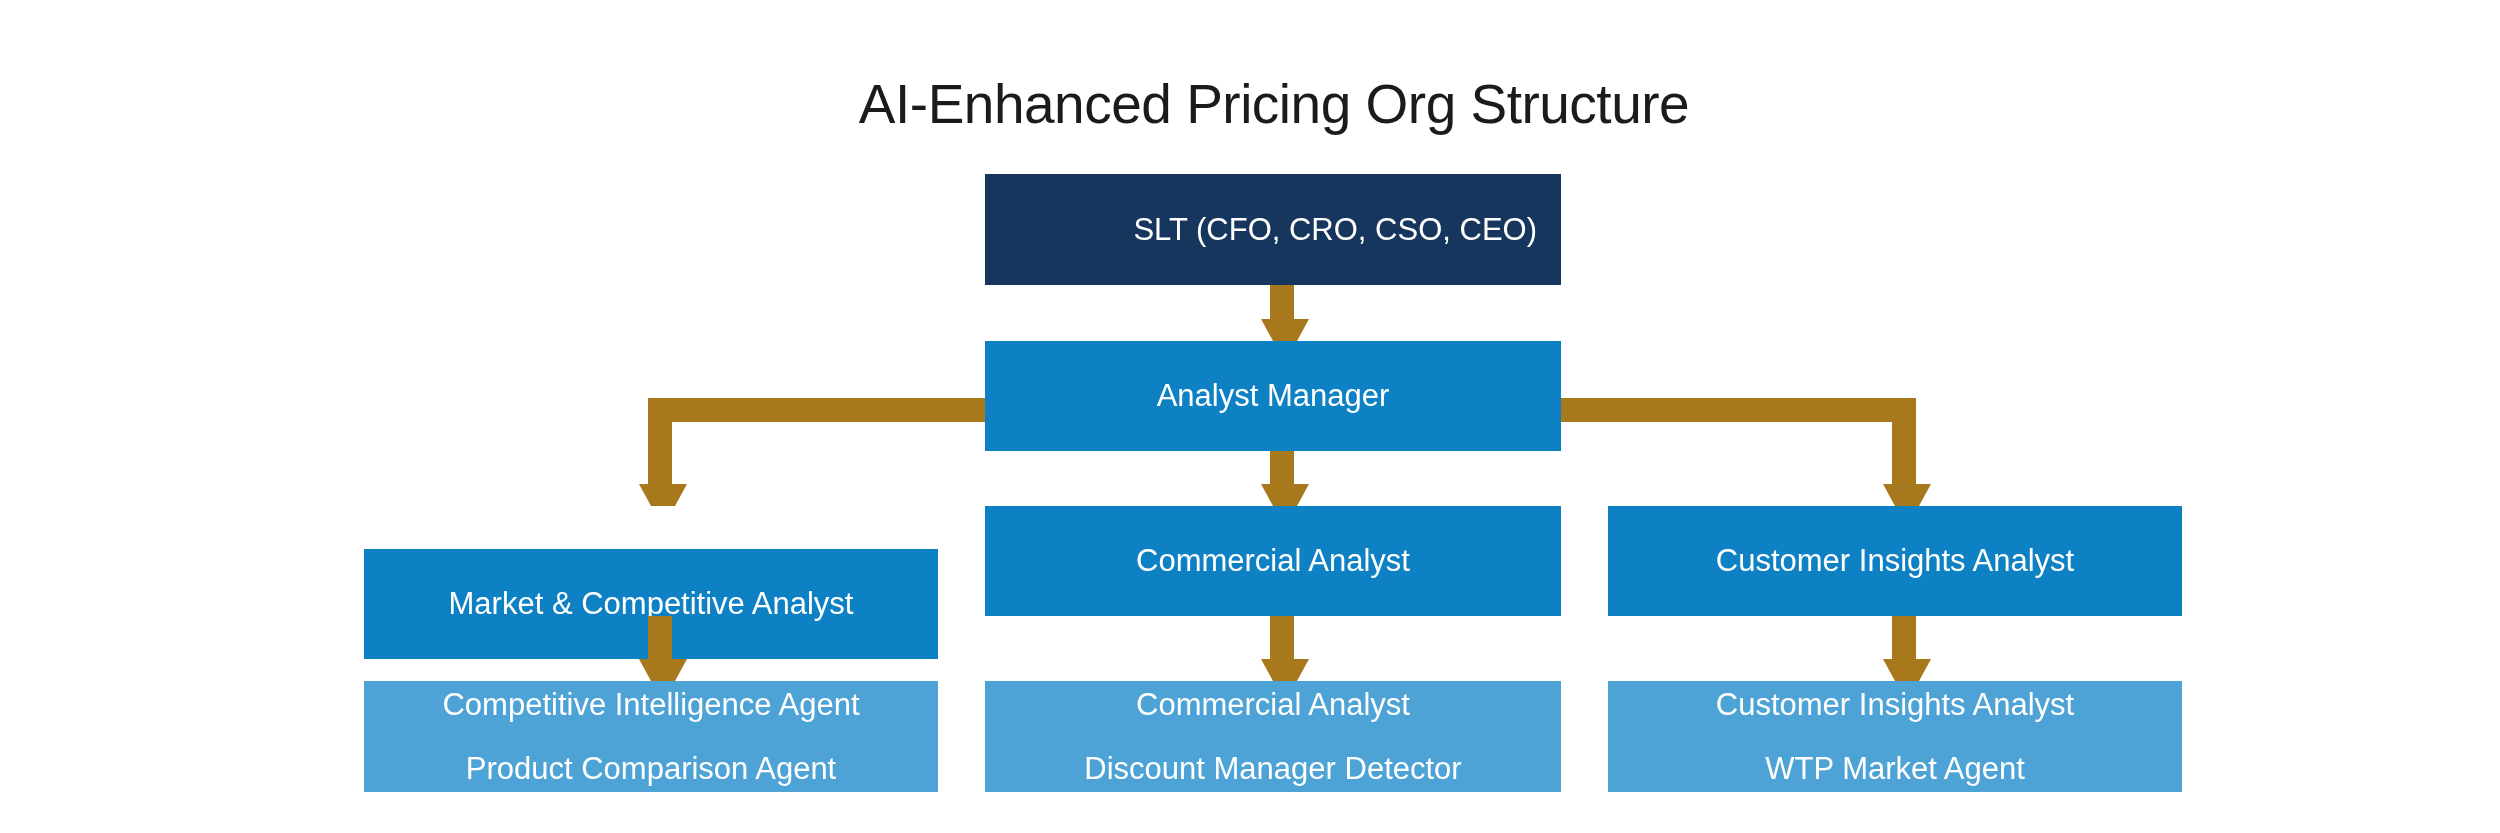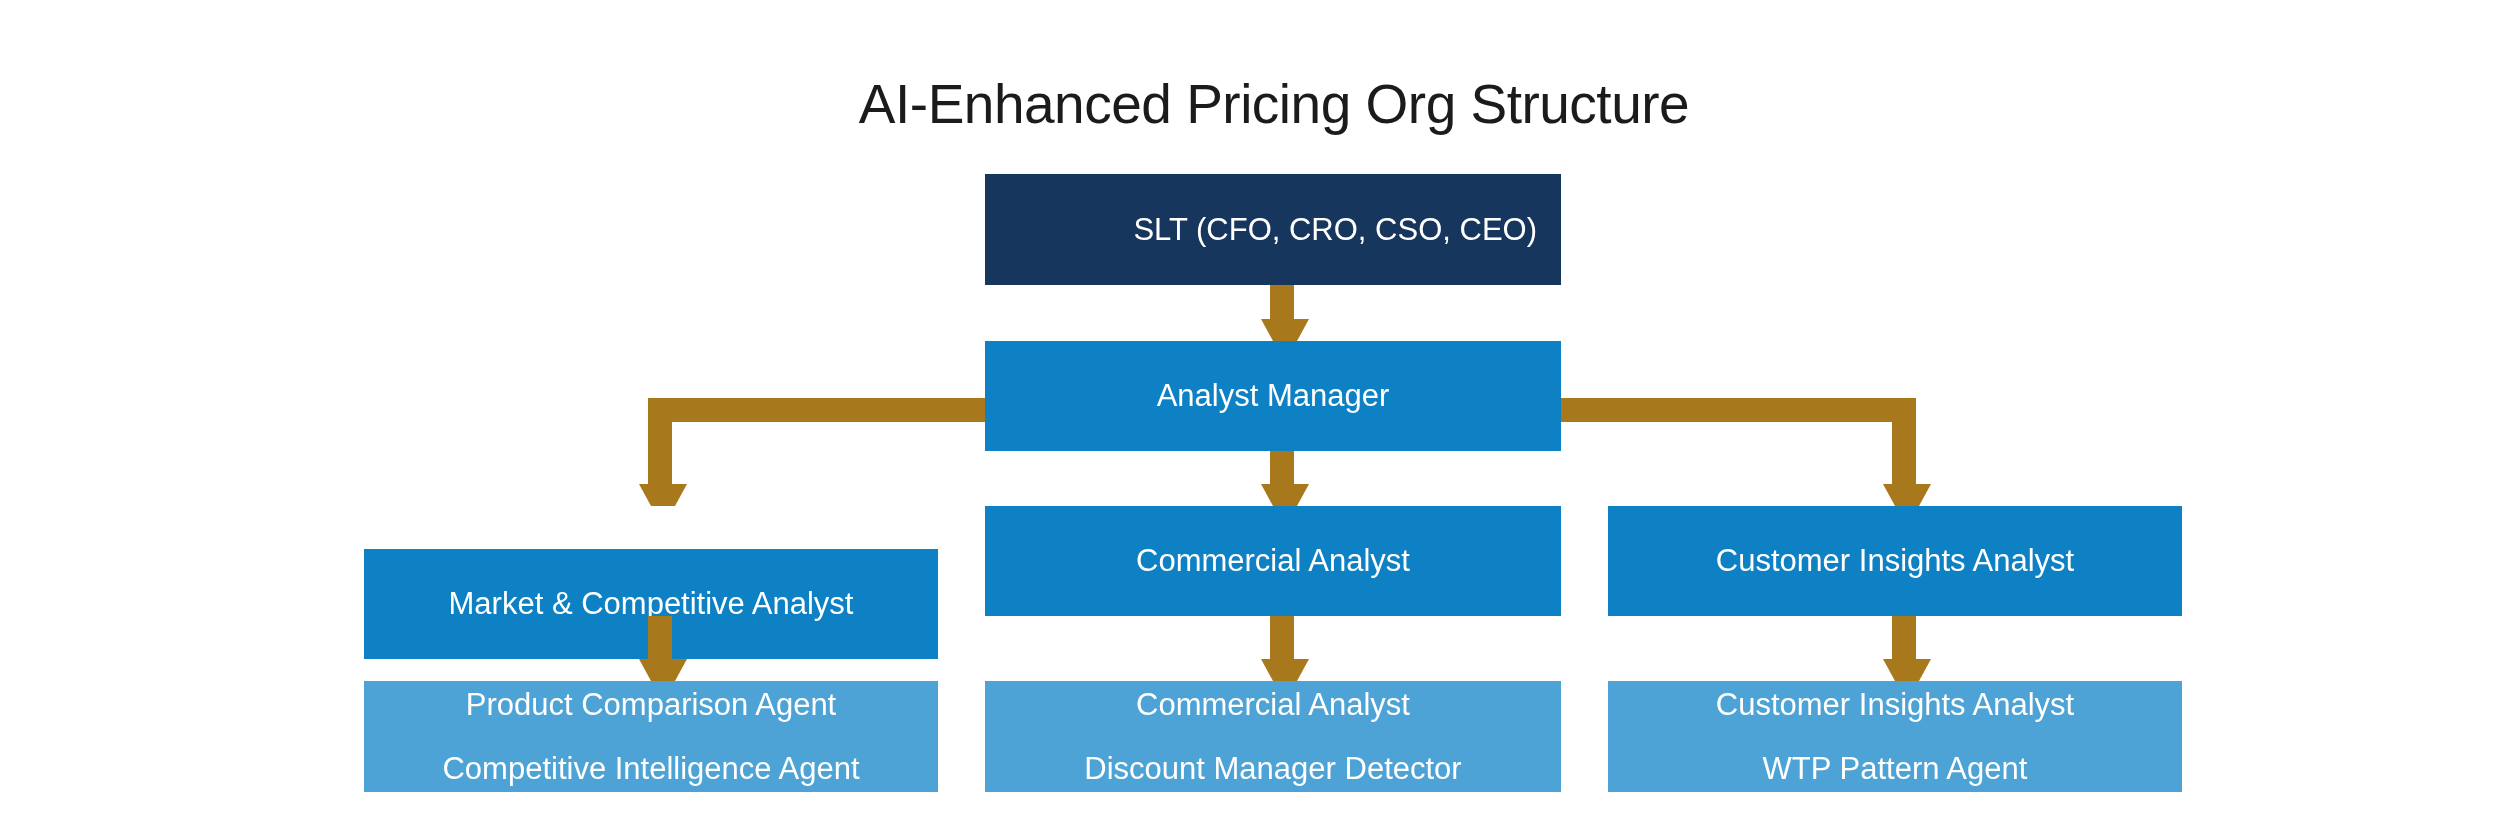--- a/index.html
+++ b/index.html
@@ -128,25 +128,25 @@
   </div>
 
   <div class="shaft-v c5-shaft"></div>
   <div class="arrowhead c5-head"></div>
   <div class="shaft-v c6-shaft"></div>
   <div class="arrowhead c6-head"></div>
   <div class="shaft-v c7-shaft"></div>
   <div class="arrowhead c7-head"></div>
 
   <div class="node light n-l4a">
+    <span>Competitive Intelligence Agent</span>
     <span>Product Comparison Agent</span>
-    <span>Competitive Intelligence Agent</span>
   </div>
   <div class="node light n-l4b">
     <span>Commercial Analyst</span>
     <span>Discount Manager Detector</span>
   </div>
   <div class="node light n-l4c">
     <span>Customer Insights Analyst</span>
-    <span>WTP Pattern Agent</span>
+    <span>WTP Market Agent</span>
   </div>
 
 </div>
 
 </body></html>

